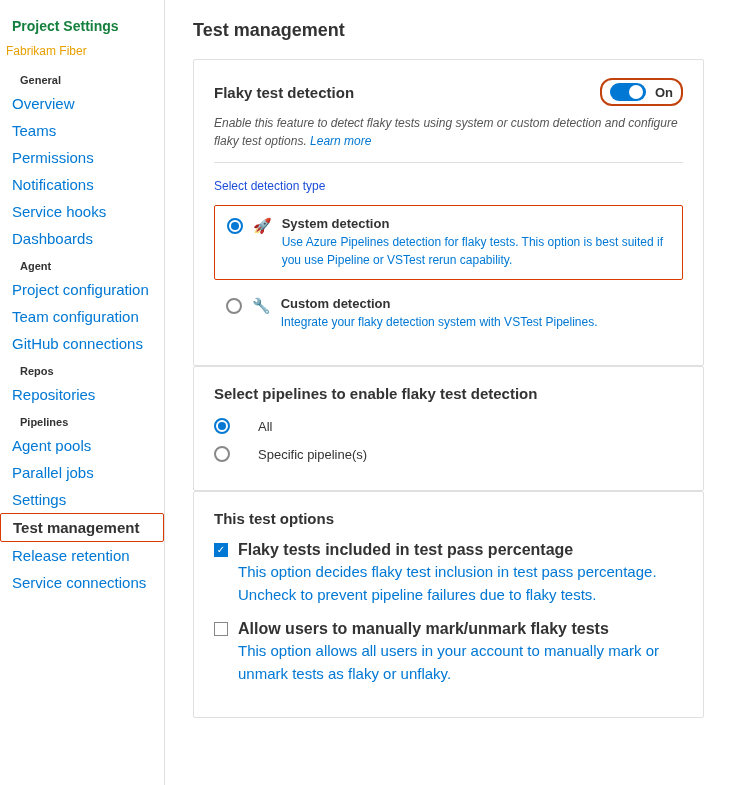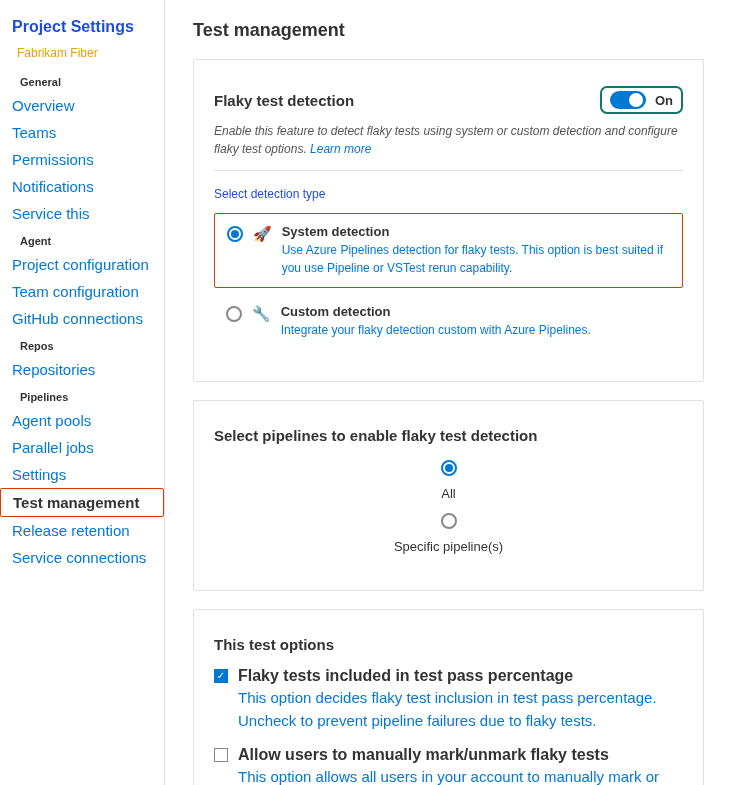--- a/index.html
+++ b/index.html
@@ -8,29 +8,29 @@
     
     .sidebar {
       width: 165px;
       min-width: 165px;
       background: #fff;
       border-right: 1px solid #e0e0e0;
       overflow-y: auto;
       padding: 10px 0;
     }
     .sidebar-title {
-      font-size: 16px;
+      font-size: 14px;
       font-weight: 700;
       padding: 8px 12px;
-      color: #1d4ed8;
+      color: #15803d;
     }
     .sidebar-subtitle {
       color: #e8a000;
       font-size: 12px;
-      padding: 2px 17px 8px;
+      padding: 2px 6px 8px;
       cursor: pointer;
     }
     .sidebar-section-label {
       font-weight: 700;
       font-size: 11px;
       padding: 8px 20px 4px;
       color: #333;
     }
     .sidebar-item {
       padding: 5px 12px;
@@ -63,22 +63,21 @@
       font-size: 18px;
       font-weight: 600;
       margin-bottom: 18px;
       color: #333;
     }
 
     
     .card {
       border: 1px solid #e0e0e0;
       border-radius: 2px;
-      padding: 26px 20px;
-      margin-bottom: 18px;
+      padding: 18px 20px;
     }
 
     
     .card-header-row {
       display: flex;
       justify-content: space-between;
       align-items: center;
       margin-bottom: 8px;
     }
     .card-title {
@@ -96,23 +95,23 @@
     .card-desc a {
       color: #0078d4;
       text-decoration: none;
     }
 
     
     .toggle-container {
       display: flex;
       align-items: center;
       gap: 9px;
-      border: 2px solid #0f766e;
+      border: 2px solid #c2410c;
       padding: 3px 8px;
-      border-radius: 7px;
+      border-radius: 12px;
     }
     .toggle-switch {
       position: relative;
       width: 36px;
       height: 18px;
       cursor: pointer;
     }
     .toggle-track {
       width: 36px;
       height: 18px;
@@ -188,24 +187,23 @@
     .option-desc {
       font-size: 12px;
       color: #0078d4;
       line-height: 1.5;
       margin-top: 2px;
     }
 
     
     .pipeline-option {
       display: flex;
-      align-items: center;
-      gap: 10px;
+      align-items: flex-end;
+      gap: 28px;
       margin-bottom: 10px;
-      flex-direction: column;
     }
     .pipeline-option-label {
       font-size: 13px;
       color: #333;
     }
 
     
     .checkbox-option {
       display: flex;
       align-items: flex-start;
@@ -256,21 +254,22 @@
 <body>
 
 <div class="sidebar">
     <div class="sidebar-title">Project Settings</div>
     <div class="sidebar-subtitle">Fabrikam Fiber</div>
     <div class="sidebar-section-label">General</div>
     <div class="sidebar-item">Overview</div>
     <div class="sidebar-item">Teams</div>
     <div class="sidebar-item">Permissions</div>
     <div class="sidebar-item">Notifications</div>
-    <div class="sidebar-item">Service this</div>
+    <div class="sidebar-item">Service hooks</div>
+    <div class="sidebar-item">Dashboards</div>
     <div class="sidebar-section-label">Agent</div>
     <div class="sidebar-item">Project configuration</div>
     <div class="sidebar-item">Team configuration</div>
     <div class="sidebar-item">GitHub connections</div>
     <div class="sidebar-section-label">Repos</div>
     <div class="sidebar-item">Repositories</div>
     <div class="sidebar-section-label">Pipelines</div>
     <div class="sidebar-item">Agent pools</div>
     <div class="sidebar-item">Parallel jobs</div>
     <div class="sidebar-item">Settings</div>
@@ -312,21 +311,21 @@
         <div class="option-title">System detection</div>
         <div class="option-desc">Use Azure Pipelines detection for flaky tests. This option is best suited if you use Pipeline or VSTest rerun capability.</div>
       </div>
     </div>
 
     <div class="detection-option">
       <div class="radio-outer empty"></div>
       <span class="option-icon">🔧</span>
       <div class="option-content">
         <div class="option-title">Custom detection</div>
-        <div class="option-desc">Integrate your flaky detection custom with Azure Pipelines.</div>
+        <div class="option-desc">Integrate your flaky detection system with VSTest Pipelines.</div>
       </div>
     </div>
   </div>
 
   <div class="card">
     <div class="card-title">Select pipelines to enable flaky test detection</div>
     <div style="height:14px"></div>
 
     <div class="pipeline-option">
       <div class="radio-outer">

